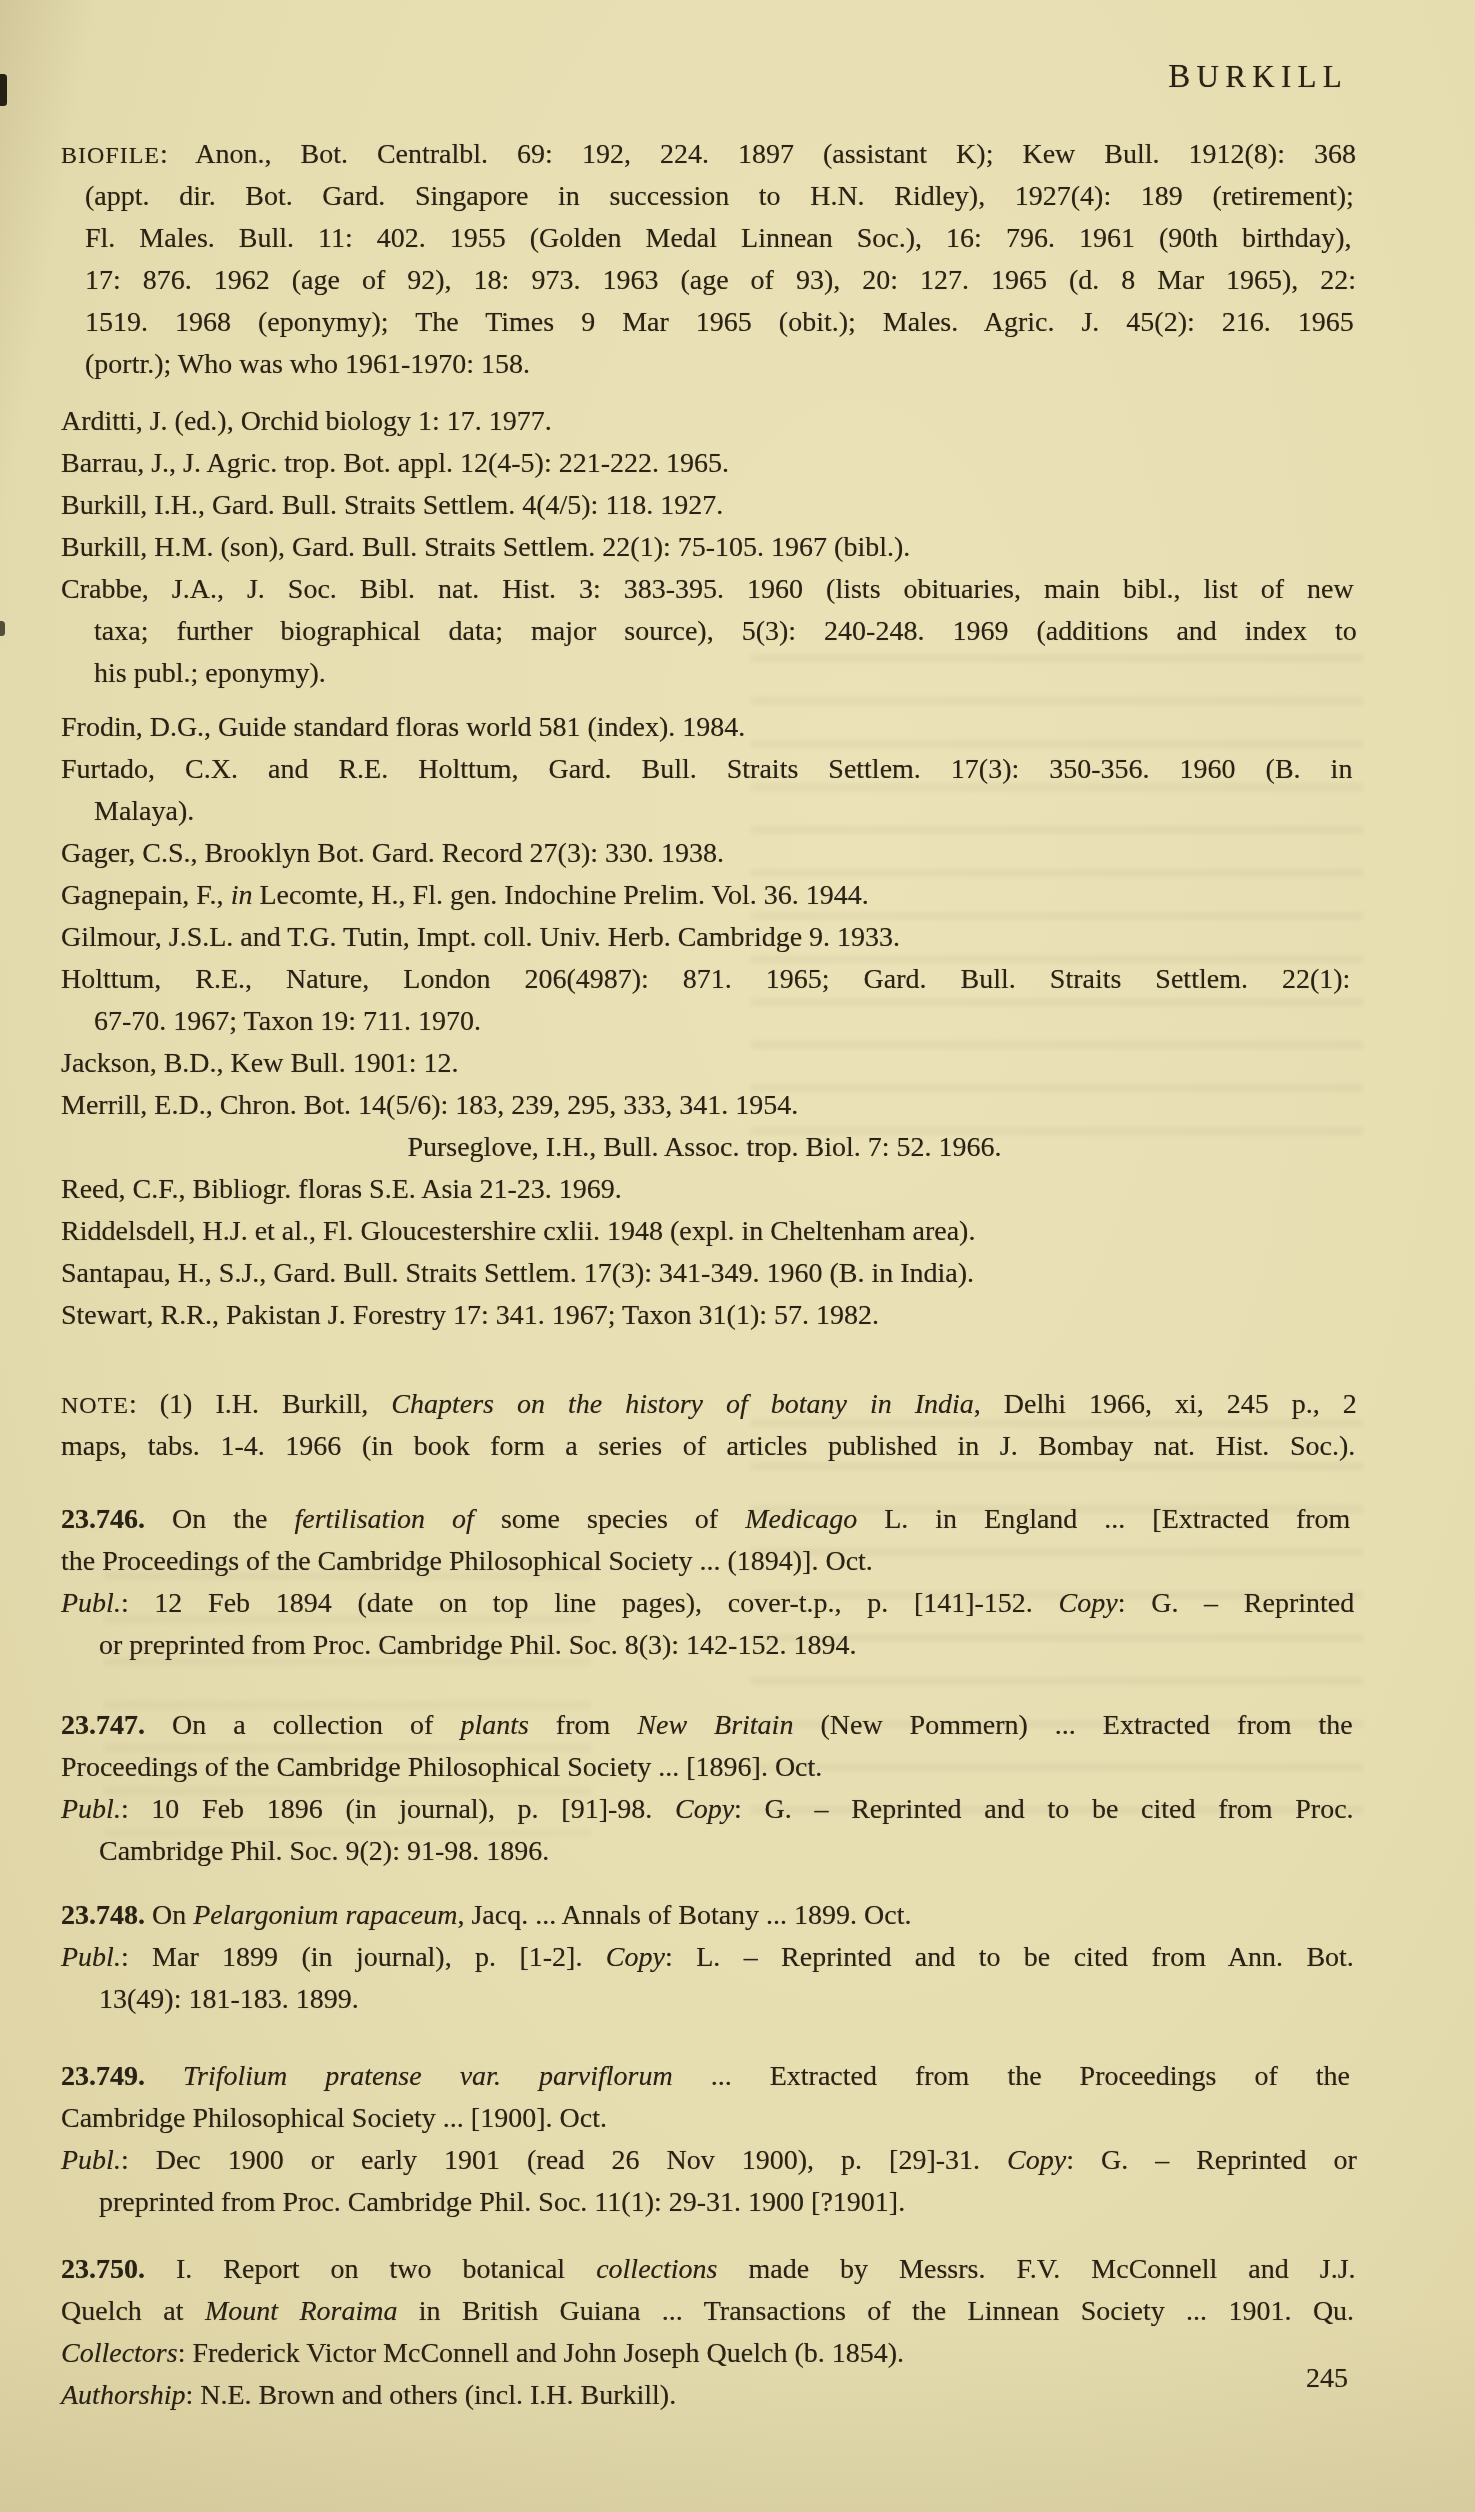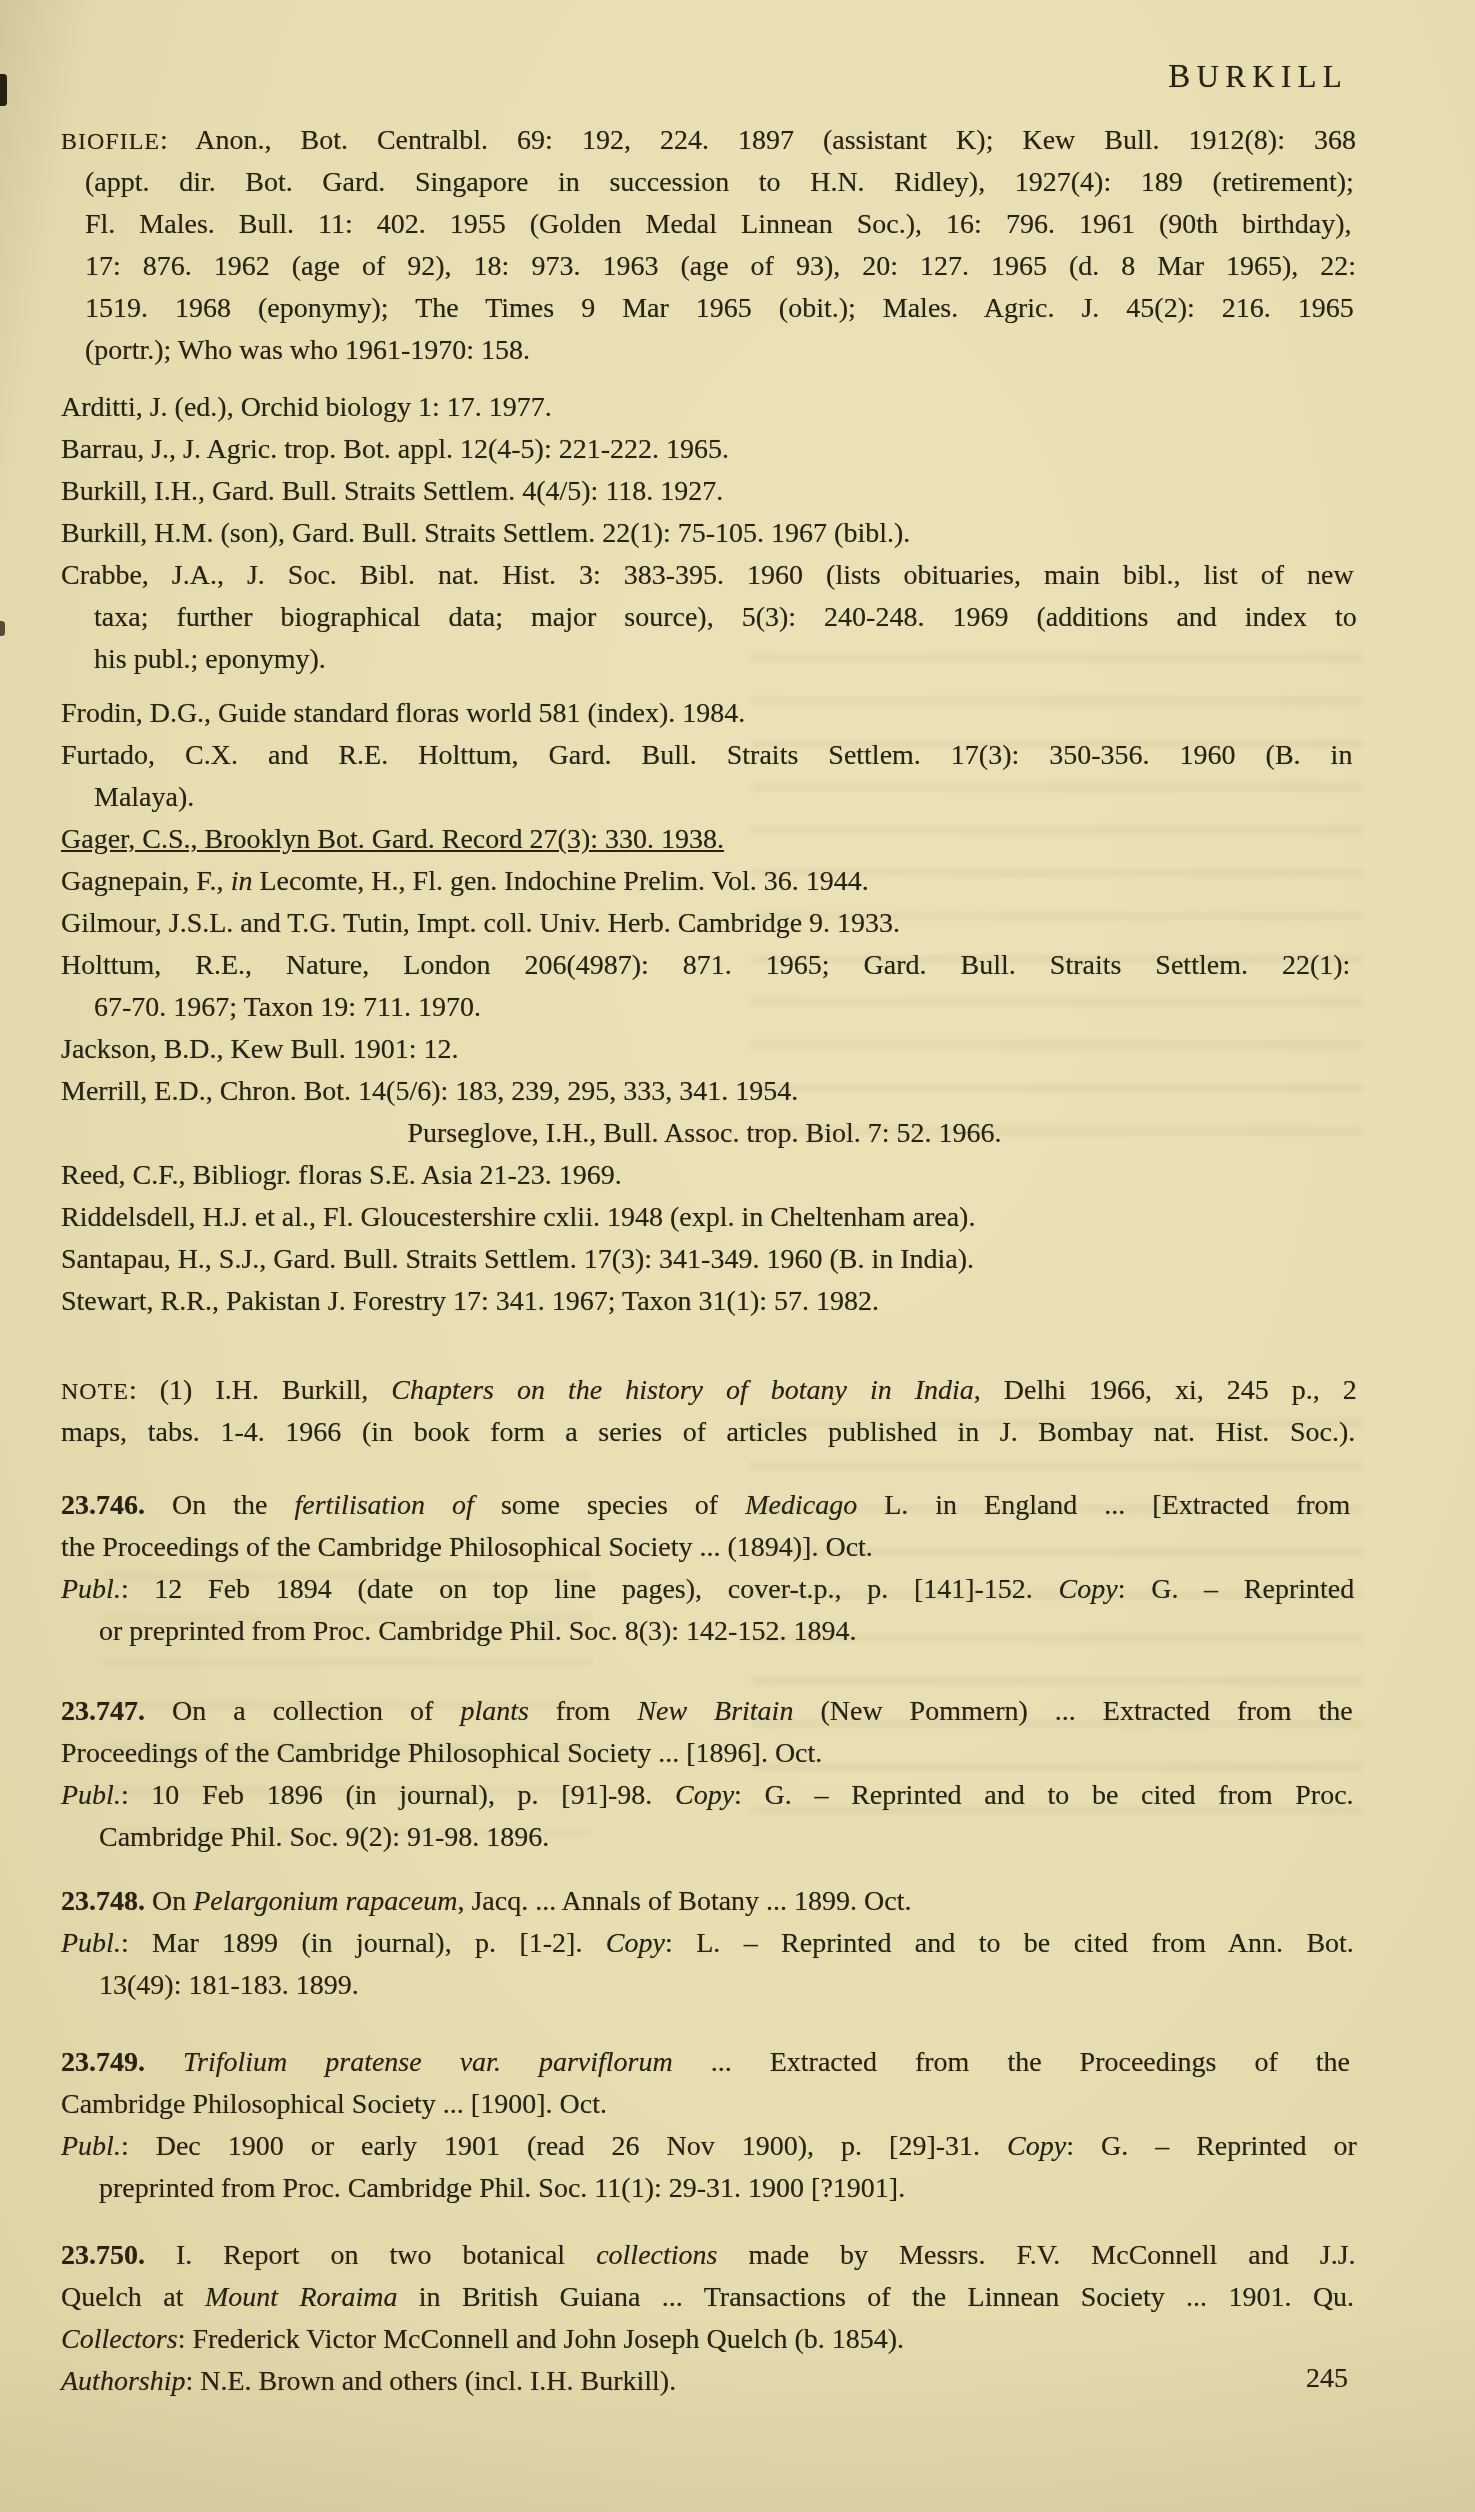--- a/index.html
+++ b/index.html
@@ -31,21 +31,21 @@
   }
   #running-head .initial{font-size:33px;}
   #running-head .rest{font-size:31px;}
   #page-number{
     position:absolute;left:61px;top:2362px;width:1287px;
     text-align:right;font-size:28px;
     text-shadow:0 0 0.8px rgba(46,36,16,.5);
   }
   .block{margin:0;}
   .line{
-    font-size:28px;line-height:30px;height:42px;white-space:nowrap;
+    font-size:28px;line-height:58px;height:42px;white-space:nowrap;
     text-shadow:0 0 0.8px rgba(46,36,16,.45);
   }
   .line.ind{padding-left:var(--ind,33px);}
   .seg.i{font-style:italic;}
   .seg.b{font-weight:bold;}
   .seg.sc{font-size:24px;letter-spacing:1px;}
 </style>
 </head>
 <body>
 
@@ -84,21 +84,21 @@
       <div class="line ind just"><span class="wrap" style="word-spacing: 21px;"><span class="seg r">taxa; further biographical data; major source), 5(3): 240-248. 1969 (additions and index to</span></span></div>
       <div class="line ind"><span class="wrap"><span class="seg r">his publ.; eponymy).</span></span></div>
     </div>
     <div class="block" style="margin-top: 12px; --ind: 33px;">
       <div class="line"><span class="wrap"><span class="seg r">Frodin, D.G., Guide standard floras world 581 (index). 1984.</span></span></div>
     </div>
     <div class="block" style="margin-top: 0px; --ind: 33px;">
       <div class="line just"><span class="wrap" style="word-spacing: 23px;"><span class="seg r">Furtado, C.X. and R.E. Holttum, Gard. Bull. Straits Settlem. 17(3): 350-356. 1960 (B. in</span></span></div>
       <div class="line ind"><span class="wrap"><span class="seg r">Malaya).</span></span></div>
     </div>
-    <div class="block" style="margin-top: 0px; text-decoration: underline; --ind: 33px;">
+    <div class="block" style="margin-top: 0px; --ind: 33px;">
       <div class="line"><span class="wrap"><span class="seg r">Gager, C.S., Brooklyn Bot. Gard. Record 27(3): 330. 1938.</span></span></div>
     </div>
     <div class="block" style="margin-top: 0px; --ind: 33px;">
       <div class="line"><span class="wrap"><span class="seg r">Gagnepain, F., </span><span class="seg i">in</span><span class="seg r"> Lecomte, H., Fl. gen. Indochine Prelim. Vol. 36. 1944.</span></span></div>
     </div>
     <div class="block" style="margin-top: 0px; --ind: 33px;">
       <div class="line"><span class="wrap"><span class="seg r">Gilmour, J.S.L. and T.G. Tutin, Impt. coll. Univ. Herb. Cambridge 9. 1933.</span></span></div>
     </div>
     <div class="block" style="margin-top: 0px; --ind: 33px;">
       <div class="line just"><span class="wrap" style="word-spacing: 27px;"><span class="seg r">Holttum, R.E., Nature, London 206(4987): 871. 1965; Gard. Bull. Straits Settlem. 22(1):</span></span></div>

